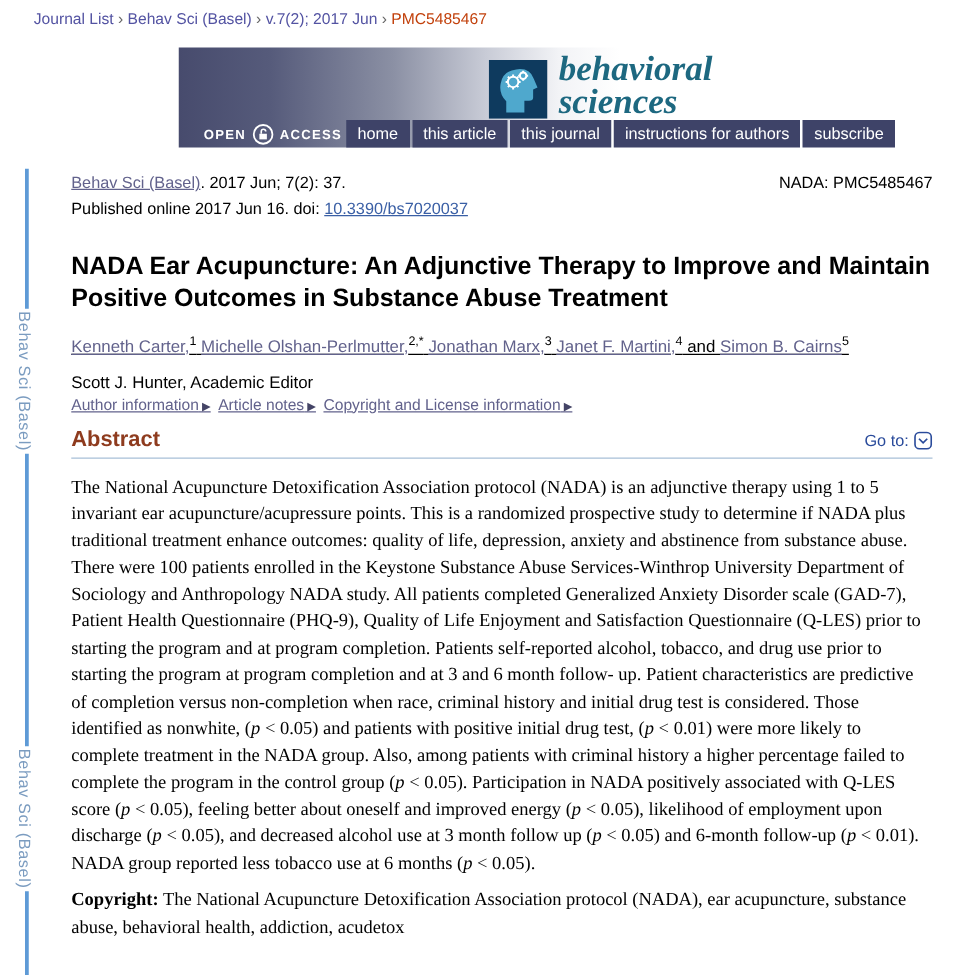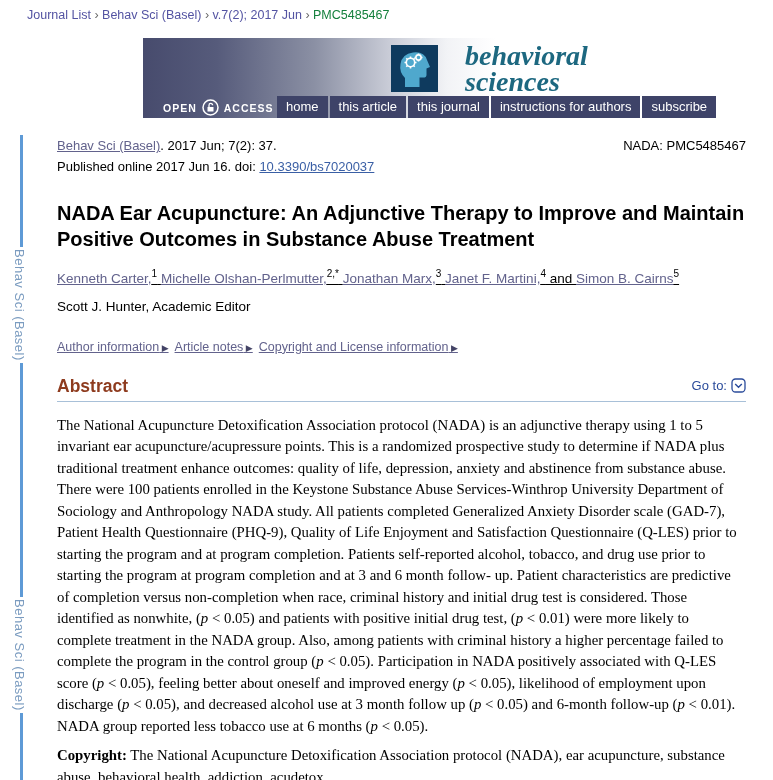--- a/index.html
+++ b/index.html
@@ -5,37 +5,37 @@
   html,body{margin:0;padding:0;}
   body{
     width:773px;height:780px;position:relative;background:#fff;
     font-family:"Liberation Sans",sans-serif;color:#000;overflow:hidden;
   }
   a{cursor:pointer;}
   
   .breadcrumb{position:absolute;top:8px;left:27px;font-size:12.5px;white-space:nowrap;}
   .bc-link{color:#5353a2;text-decoration:none;}
   .bc-sep{color:#666;}
-  .bc-cur{color:#15803d;}
+  .bc-cur{color:#c2410c;}
   
   .banner{
     position:absolute;left:143px;top:38px;width:490px;height:80px;
     background:linear-gradient(to right,#474b6d 0%,#565b7b 15%,#8b90a4 35%,#c8cbd6 50%,#f2f3f6 62%,#ffffff 72%);
   }
   .mdpi{position:absolute;left:16px;top:2px;width:112px;height:60px;text-align:center;}
   .mdpi svg{position:absolute;left:14px;top:0;}
   .mdpi-text{
     position:absolute;left:0;top:18px;width:112px;color:#fff;font-weight:bold;
     font-size:23px;letter-spacing:2px;
   }
   .open-access{
     position:absolute;left:20px;top:61px;display:flex;align-items:center;gap:5px;
     color:#fff;font-size:10.5px;font-weight:bold;letter-spacing:1px;
   }
-  .bs-logo{position:absolute;left:248px;top:3px;display:flex;gap:27px;align-items:center;}
+  .bs-logo{position:absolute;left:248px;top:3px;display:flex;gap:9px;align-items:flex-end;}
   .bs-text{
     font-family:"Liberation Serif",serif;font-style:italic;font-weight:bold;
     font-size:28px;line-height:0.93;color:#1d6880;padding-top:2px;
   }
   .nav-row{position:absolute;left:134px;top:58px;display:flex;gap:2px;white-space:nowrap;}
   .nav-btn{
     background:#3e4368;color:#fff;font-size:13px;padding:3px 9px 4px 9px;
     text-decoration:none;display:inline-block;
   }
   
@@ -51,25 +51,25 @@
   .pmcid{position:absolute;right:0;top:0;color:#000;}
   .jlink{color:#62628c;text-decoration:underline;}
   .doi-link{color:#3a5fa5;text-decoration:underline;}
   h1{
     margin:26px 0 16px 0;font-size:20px;font-weight:bold;line-height:26px;color:#000;
   }
   .authors{margin-top:14px;font-size:13.5px;text-decoration:underline;}
   .author-link{color:#62628c;text-decoration:underline;}
   .authors sup{font-size:10px;}
   .editor{margin-top:13px;font-size:13.5px;}
-  .notes{margin-top:26px;font-size:12.5px;}
+  .notes{margin-top:4px;font-size:12.5px;}
   .note-link{color:#62628c;text-decoration:underline;margin-right:6px;}
   .note-arrow{font-size:9px;color:#444466;}
   .abs-head{
-    margin-top:22px;display:flex;justify-content:space-between;
+    margin-top:10px;display:flex;justify-content:space-between;align-items:flex-end;
     border-bottom:1px solid #a8c0d8;padding-bottom:4px;
   }
   .abs-head h2{margin:0;font-size:17.5px;font-weight:bold;color:#8e3b1e;}
   .goto{
     display:flex;align-items:center;gap:4px;font-size:13px;color:#2a4b9b;
     text-decoration:none;padding-bottom:2px;
   }
   .abstract{
     margin:13px 0 0 0;font-family:"Liberation Serif",serif;font-size:14.8px;
     line-height:21.5px;color:#000;

